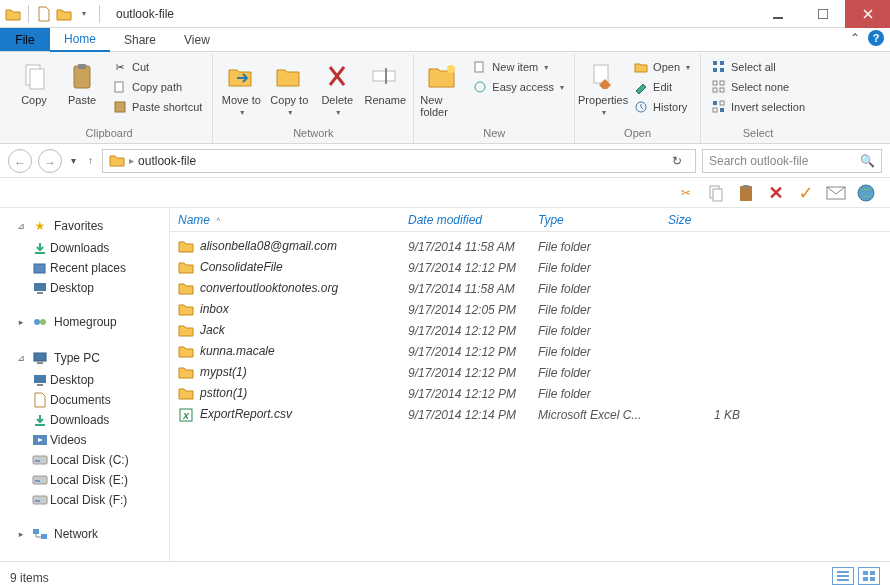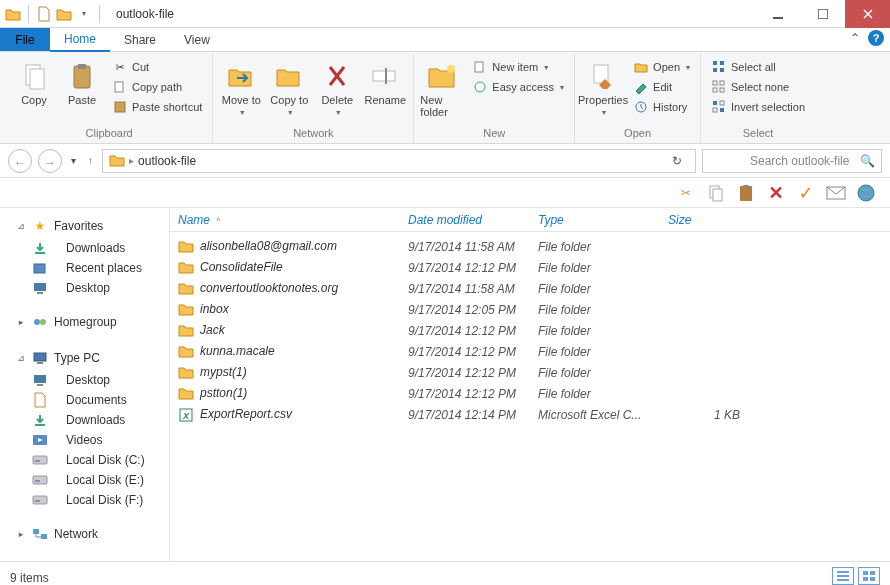--- a/index.html
+++ b/index.html
@@ -38,32 +38,32 @@
 
 
 .addressbar { height: 34px; display: flex; align-items: center; padding: 0 8px; gap: 6px; background: #fff; border-bottom: 1px solid #e5e5e5; }
 .navbtn { width: 24px; height: 24px; border-radius: 50%; border: 1px solid #bbb; display: flex; align-items: center; justify-content: center; color: #888; }
 .uparrow, .dropdown-tiny { color: #555; padding: 0 3px; font-size: 10px; }
 .breadcrumb { flex: 1; height: 24px; border: 1px solid #ccc; display: flex; align-items: center; padding: 0 6px; gap: 4px; }
 .breadcrumb .crumb-icon { width: 16px; height: 16px; }
 .breadcrumb .crumb-text { flex: 1; color: #333; font-size: 12px; }
 .refresh { width: 24px; text-align: center; color: #555; }
 .searchbox { width: 180px; height: 24px; border: 1px solid #ccc; display: flex; align-items: center; padding: 0 6px; color: #888; }
-.searchbox .sp { flex: 1; font-size: 12px; margin-left: 41px; }
+.searchbox .sp { flex: 1; font-size: 12px; }
 .searchbox .mag { color: #555; }
 
 
 .extraicons { height: 30px; display: flex; justify-content: flex-end; align-items: center; gap: 10px; padding: 0 14px; border-bottom: 1px solid #e5e5e5; }
 .extraicons .ei { width: 20px; height: 20px; display: flex; align-items: center; justify-content: center; }
 
 
 .mainarea { flex: 1; display: flex; min-height: 0; }
 .sidebar { width: 170px; border-right: 1px solid #e5e5e5; padding: 6px 0 6px 4px; overflow: hidden; }
 .sb-group-title { display: flex; align-items: center; gap: 6px; padding: 4px 4px 4px 12px; font-size: 12px; color: #333; }
-.sb-item { display: flex; align-items: center; gap: 18px; padding: 2px 4px 2px 28px; font-size: 12px; color: #333; }
+.sb-item { display: flex; align-items: center; gap: 2px; padding: 2px 4px 2px 28px; font-size: 12px; color: #333; }
 .sb-caret { width: 10px; font-size: 9px; color: #666; text-align: center; }
 .sb-icon { width: 16px; height: 16px; display: flex; align-items: center; justify-content: center; }
 .sb-spacer { height: 12px; }
 
 .filepane { flex: 1; display: flex; flex-direction: column; font-style: italic; }
 .colheaders { display: flex; border-bottom: 1px solid #e5e5e5; height: 24px; align-items: center; }
 .ch { color: #1979ca; font-size: 12px; padding: 0 8px; display: flex; align-items: center; gap: 6px; }
 .ch.name { width: 230px; }
 .ch.date { width: 130px; }
 .ch.type { width: 130px; }

